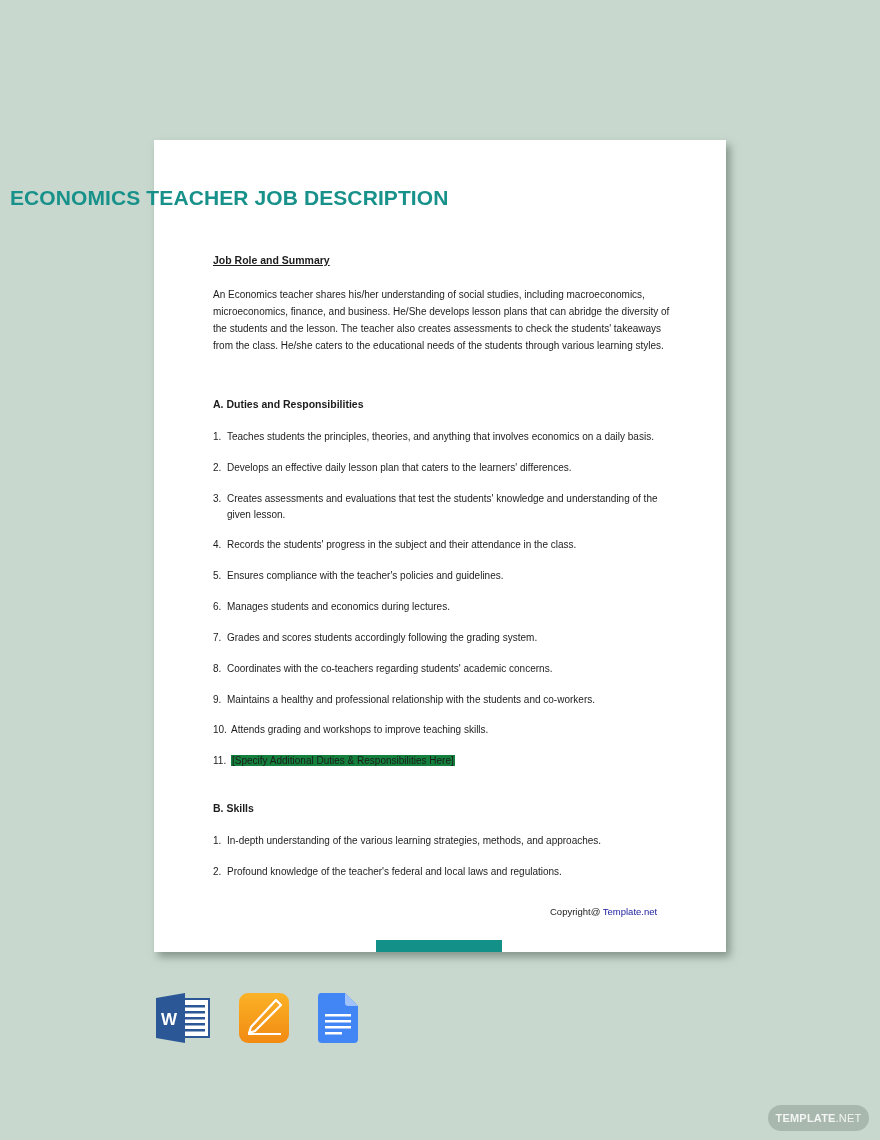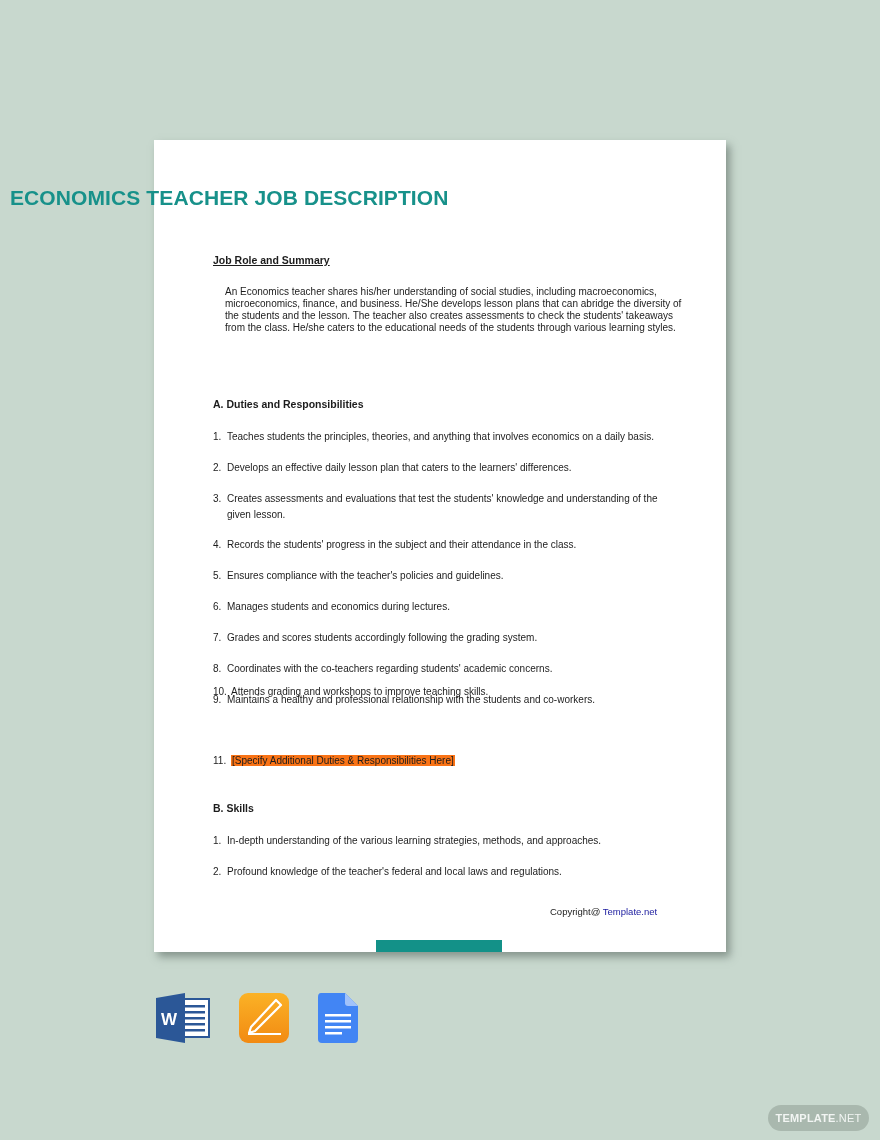--- a/index.html
+++ b/index.html
@@ -22,45 +22,45 @@
       left: 0; right: 0; top: 186px;
       text-align: left;
       color: #17918a;
       font-weight: bold;
       font-size: 21px;
       letter-spacing: 0.1px;
       padding-left: 10px;
     }
     .content {
       position: absolute;
-      left: 225px; width: 460px;
+      left: 213px; width: 460px;
       color: #1c1c1c;
       font-size: 10px;
-      line-height: 12px;
+      line-height: 17px;
     }
     .heading {
       position: absolute;
       left: 213px;
       font-weight: bold;
       font-size: 10.5px;
       color: #1c1c1c;
     }
     .list-item {
       position: absolute;
       left: 213px;
       width: 460px;
       font-size: 10px;
       line-height: 15.5px;
       color: #1c1c1c;
       display: flex;
     }
     .list-num { flex: 0 0 auto; min-width: 14px; padding-right: 0px; }
     .list-num.wide { min-width: 18px; }
     .list-text { flex: 1; }
-    .highlight { background: #f97316; padding: 0 1px; }
+    .highlight { background: #15803d; padding: 0 1px; }
     .copyright {
       position: absolute;
       left: 550px; top: 906px;
       font-size: 9.5px;
       color: #222;
     }
     .copyright .link { color: #1a1a9e; }
     .accent-bar {
       position: absolute;
       left: 376px; top: 940px;
@@ -124,21 +124,21 @@
   <span class="list-text">Grades and scores students accordingly following the grading system.</span>
 </div>
 <div class="list-item" style="top:661px;">
   <span class="list-num">8.</span>
   <span class="list-text">Coordinates with the co-teachers regarding students' academic concerns.</span>
 </div>
 <div class="list-item" style="top:692px;">
   <span class="list-num">9.</span>
   <span class="list-text">Maintains a healthy and professional relationship with the students and co-workers.</span>
 </div>
-<div class="list-item" style="top:684px;justify-content:flex-end;">
+<div class="list-item" style="top:722px;justify-content:flex-end;">
   <span class="list-num wide">10.</span>
   <span class="list-text">Attends grading and workshops to improve teaching skills.</span>
 </div>
 <div class="list-item" style="top:753px;">
   <span class="list-num wide">11.</span>
   <span class="list-text"><span class="highlight">[Specify Additional Duties &amp; Responsibilities Here]</span></span>
 </div>
 
 <div class="heading" style="top:802px;">B. Skills</div>
 

